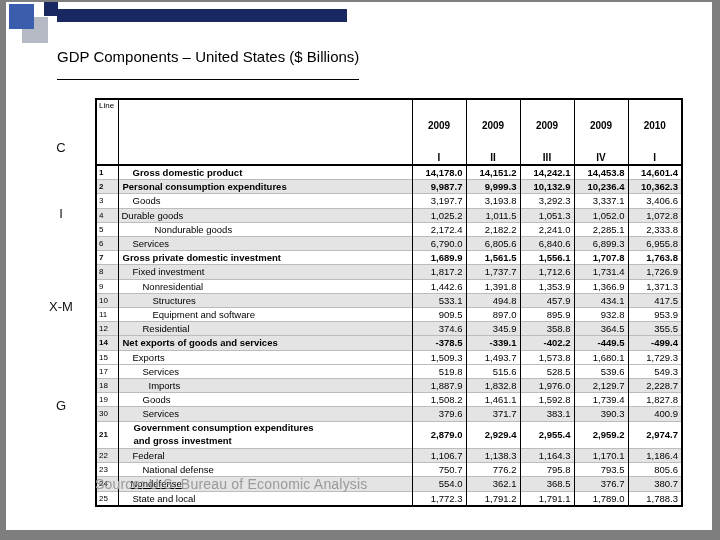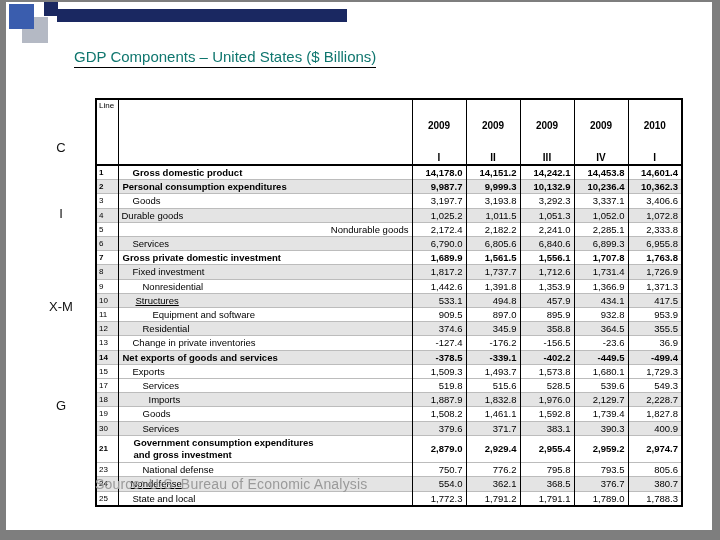--- a/index.html
+++ b/index.html
@@ -15,24 +15,24 @@
     width: 706px; height: 528px;
     background: #ffffff;
   }
   
   .sq-gray  { position: absolute; left: 16px; top: 15px; width: 26px; height: 26px; background: #b4b9c4; }
   .sq-blue  { position: absolute; left: 3px;  top: 2px;  width: 25px; height: 25px; background: #3a5dae; }
   .sq-navy  { position: absolute; left: 38px; top: 0px;  width: 14px; height: 14px; background: #1a2861; }
   .bar-navy { position: absolute; left: 51px; top: 7px;  width: 290px; height: 13px; background: #1a2861; }
 
   .title {
-    position: absolute; left: 68px; top: 46px;
-    font-size: 15px; color: #0f766e;
+    position: absolute; left: 51px; top: 46px;
+    font-size: 15px; color: #000000;
     border-bottom: 1px solid #000;
-    padding-bottom: 2px;
+    padding-bottom: 14px;
     white-space: nowrap;
   }
 
   .side-label {
     position: absolute; left: 36px; width: 38px;
     text-align: center;
     font-size: 13px; line-height: 13px; color: #111;
   }
 
   #gdp-table {
@@ -165,21 +165,21 @@
             <td class="line-num">4</td>
             <td class="desc" style="">Durable goods</td>
             <td class="val">1,025.2</td>
             <td class="val">1,011.5</td>
             <td class="val">1,051.3</td>
             <td class="val">1,052.0</td>
             <td class="val">1,072.8</td>
           </tr>
           <tr>
             <td class="line-num">5</td>
-            <td class="desc" style="padding-left: 36px; text-align: right;">Nondurable goods</td>
+            <td class="desc" style="padding-left: 36px;">Nondurable goods</td>
             <td class="val">2,172.4</td>
             <td class="val">2,182.2</td>
             <td class="val">2,241.0</td>
             <td class="val">2,285.1</td>
             <td class="val">2,333.8</td>
           </tr>
           <tr class="stripe ">
             <td class="line-num">6</td>
             <td class="desc" style="padding-left: 14px;">Services</td>
             <td class="val">6,790.0</td>
@@ -210,21 +210,21 @@
             <td class="line-num">9</td>
             <td class="desc" style="padding-left: 24px;">Nonresidential</td>
             <td class="val">1,442.6</td>
             <td class="val">1,391.8</td>
             <td class="val">1,353.9</td>
             <td class="val">1,366.9</td>
             <td class="val">1,371.3</td>
           </tr>
           <tr class="stripe ">
             <td class="line-num">10</td>
-            <td class="desc" style="padding-left: 17px; text-decoration: underline;">Structures</td>
+            <td class="desc" style="padding-left: 34px;">Structures</td>
             <td class="val">533.1</td>
             <td class="val">494.8</td>
             <td class="val">457.9</td>
             <td class="val">434.1</td>
             <td class="val">417.5</td>
           </tr>
           <tr>
             <td class="line-num">11</td>
             <td class="desc" style="padding-left: 34px;">Equipment and software</td>
             <td class="val">909.5</td>
@@ -234,29 +234,20 @@
             <td class="val">953.9</td>
           </tr>
           <tr class="stripe ">
             <td class="line-num">12</td>
             <td class="desc" style="padding-left: 24px;">Residential</td>
             <td class="val">374.6</td>
             <td class="val">345.9</td>
             <td class="val">358.8</td>
             <td class="val">364.5</td>
             <td class="val">355.5</td>
-          </tr>
-          <tr>
-            <td class="line-num">13</td>
-            <td class="desc" style="padding-left: 14px;">Change in private inventories</td>
-            <td class="val">-127.4</td>
-            <td class="val">-176.2</td>
-            <td class="val">-156.5</td>
-            <td class="val">-23.6</td>
-            <td class="val">36.9</td>
           </tr>
           <tr class="stripe bold ">
             <td class="line-num">14</td>
             <td class="desc" style="padding-left: 4px; margin-left: 32px;">Net exports of goods and services</td>
             <td class="val">-378.5</td>
             <td class="val">-339.1</td>
             <td class="val">-402.2</td>
             <td class="val">-449.5</td>
             <td class="val">-499.4</td>
           </tr>
@@ -310,20 +301,29 @@
             <td class="desc" style="padding-left: 15px;">
               <div>Government consumption expenditures</div>
               <div>and gross investment</div>
             </td>
             <td class="val">2,879.0</td>
             <td class="val">2,929.4</td>
             <td class="val">2,955.4</td>
             <td class="val">2,959.2</td>
             <td class="val">2,974.7</td>
           </tr>
+          <tr class="stripe ">
+            <td class="line-num">22</td>
+            <td class="desc" style="padding-left: 14px;">Federal</td>
+            <td class="val">1,106.7</td>
+            <td class="val">1,138.3</td>
+            <td class="val">1,164.3</td>
+            <td class="val">1,170.1</td>
+            <td class="val">1,186.4</td>
+          </tr>
           <tr>
             <td class="line-num">23</td>
             <td class="desc" style="padding-left: 24px;">National defense</td>
             <td class="val">750.7</td>
             <td class="val">776.2</td>
             <td class="val">795.8</td>
             <td class="val">793.5</td>
             <td class="val">805.6</td>
           </tr>
           <tr class="stripe ">

